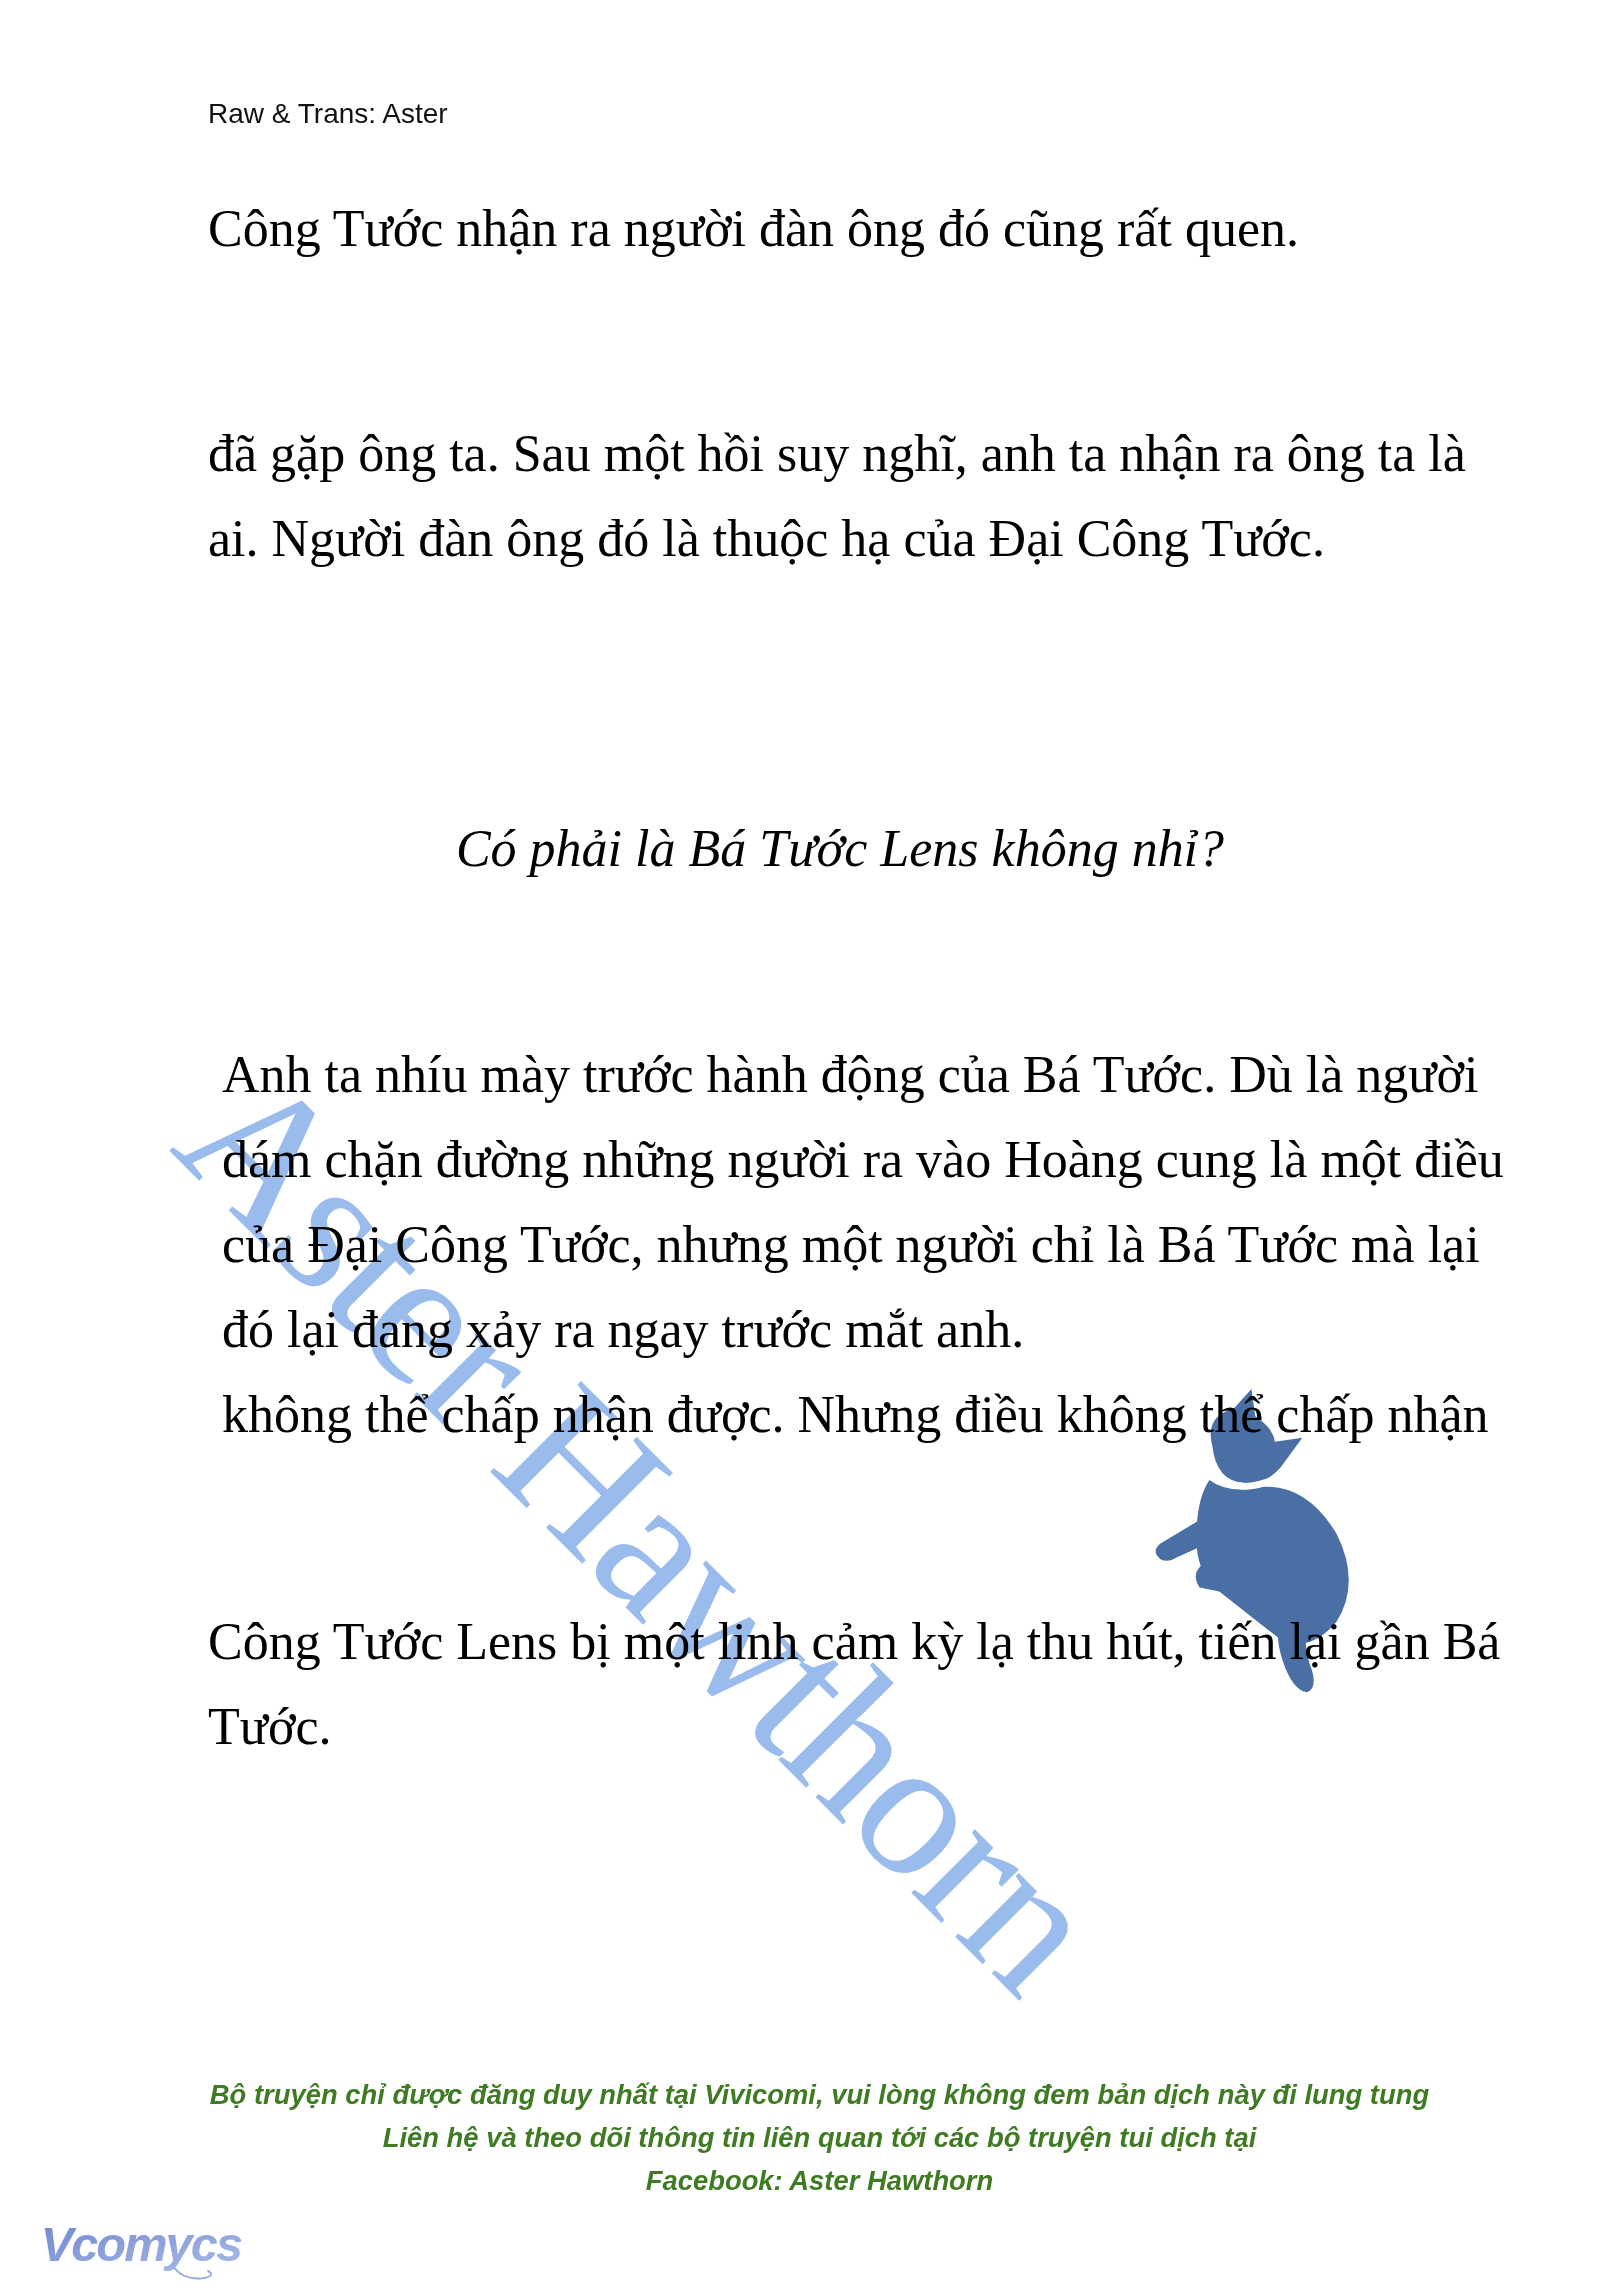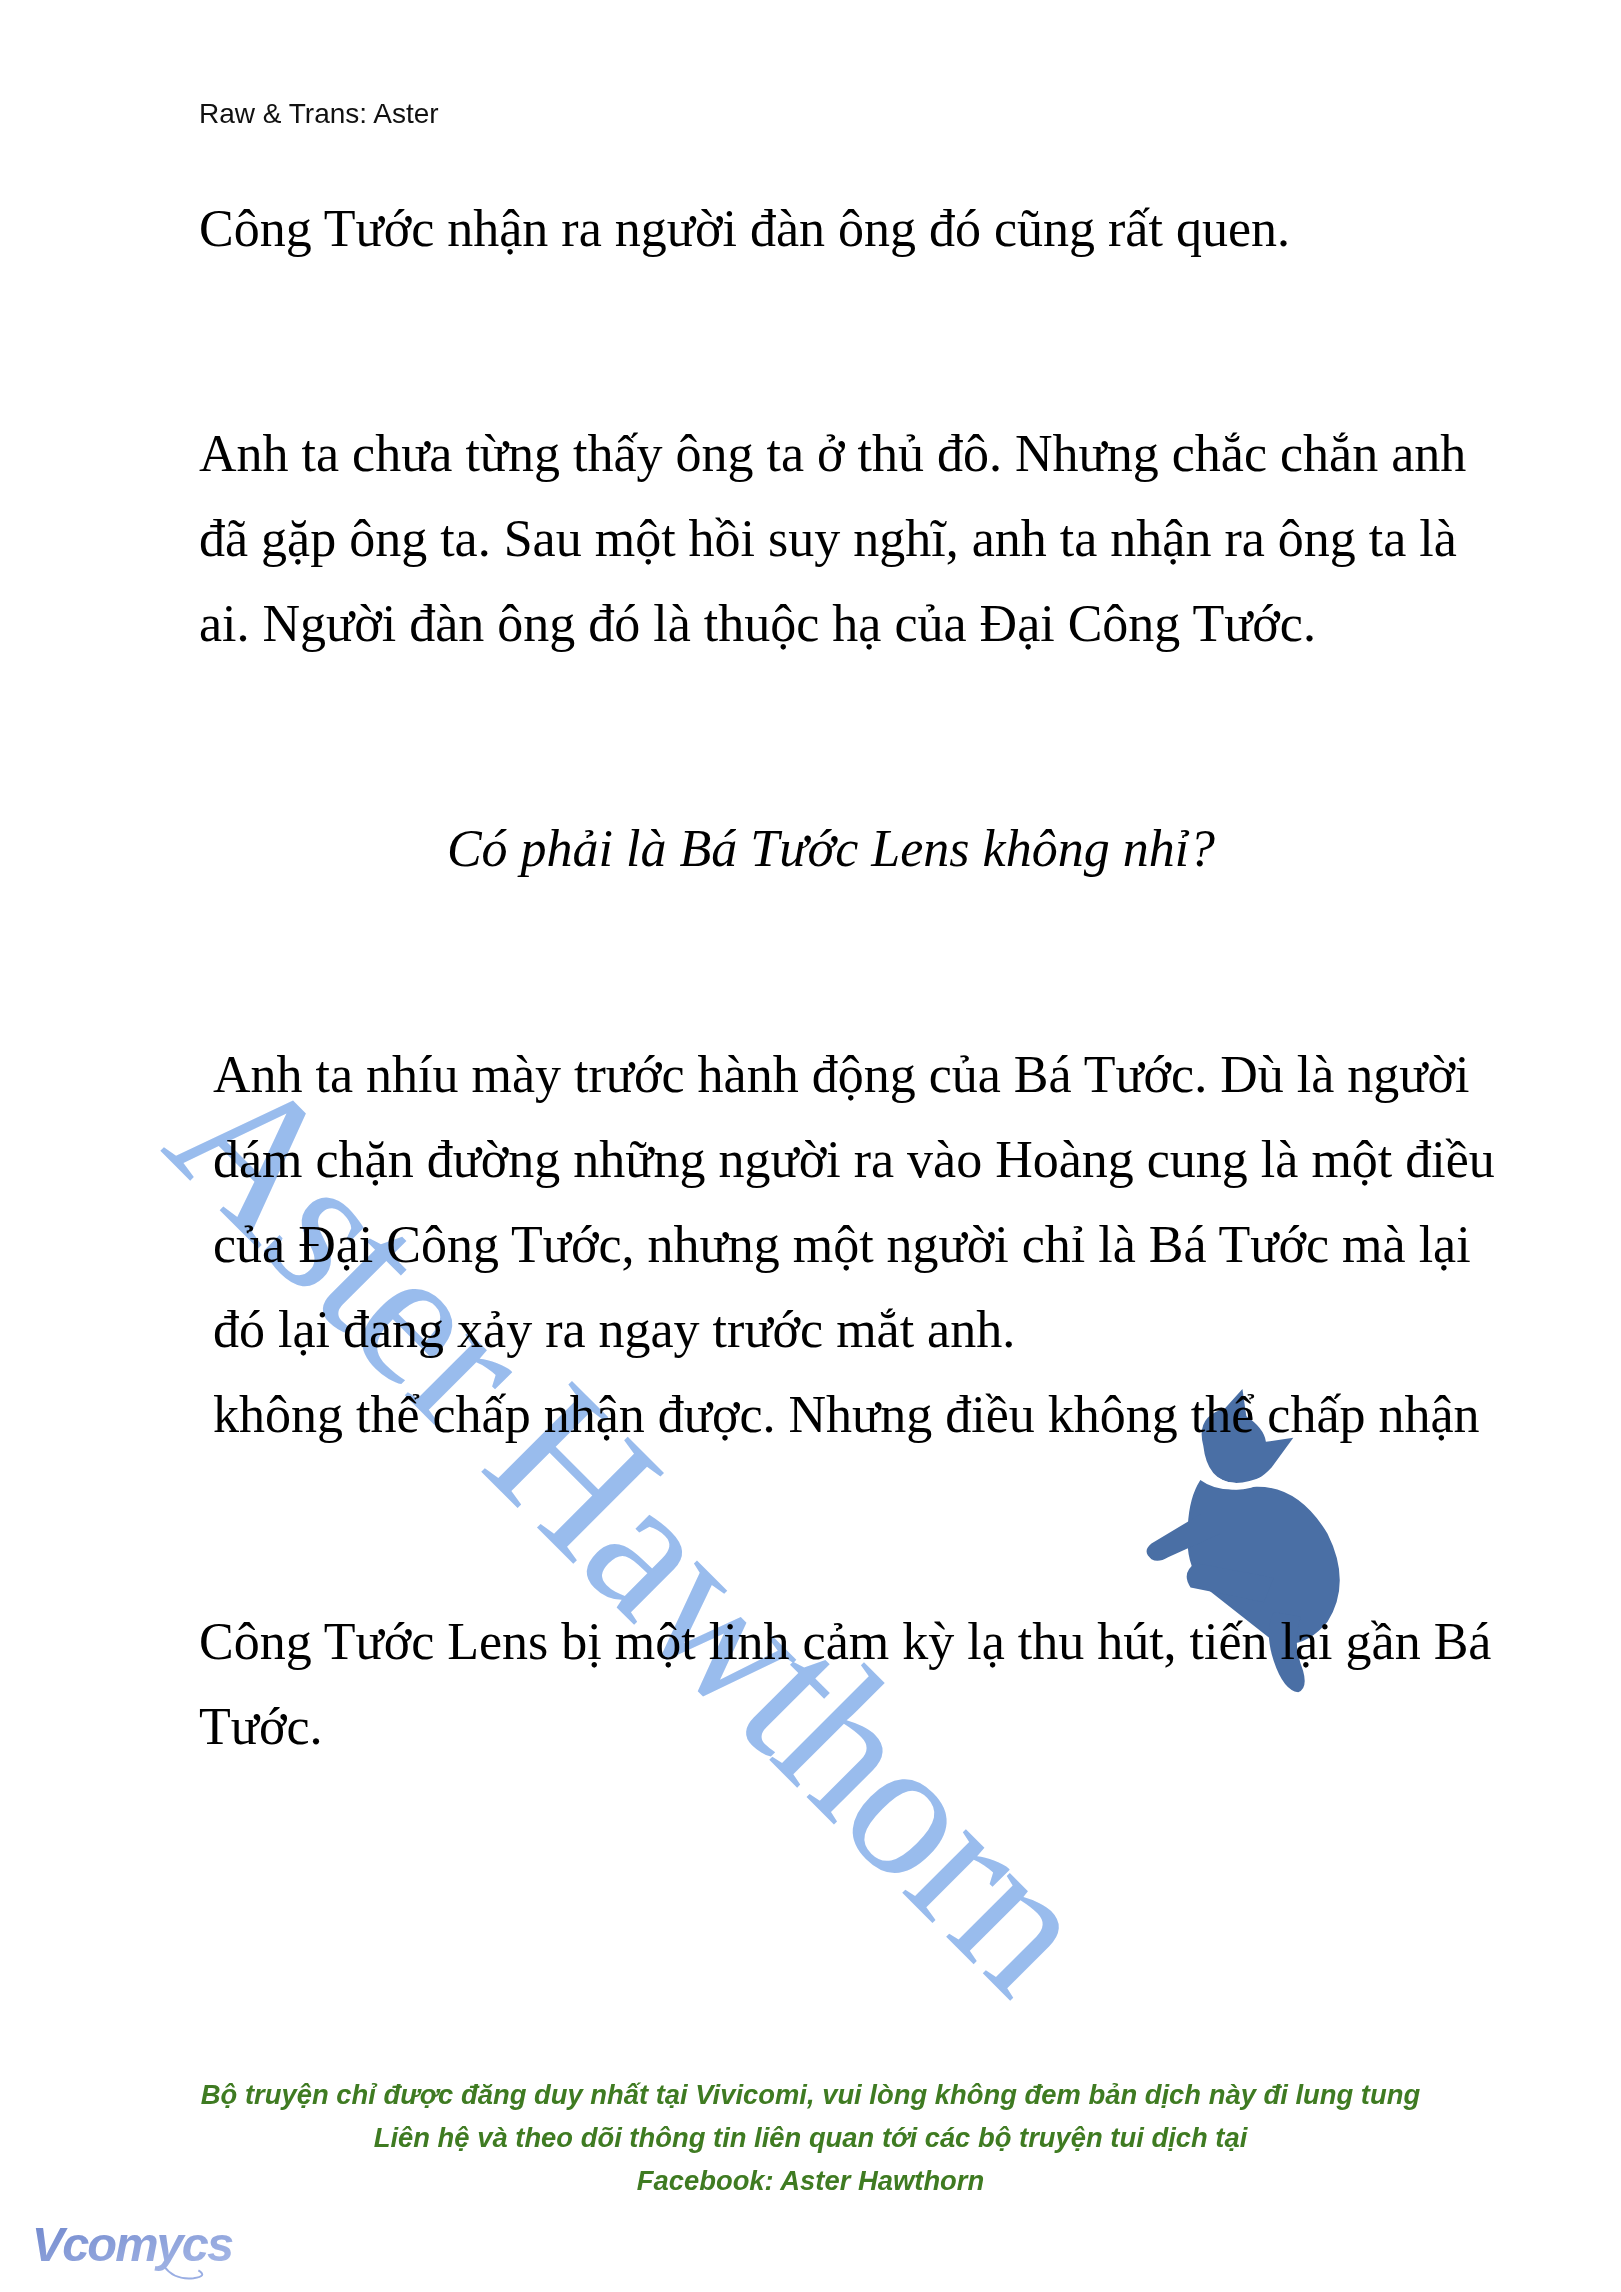--- a/index.html
+++ b/index.html
@@ -1,17 +1,17 @@
 <!DOCTYPE html>
 <html><head>
   <meta charset="utf-8">
   <style>
     html, body { margin: 0; padding: 0; background: #ffffff; }
     body { width: 1621px; height: 2293px; position: relative; overflow: hidden; }
-    .page { position: absolute; left: 0; top: 0; width: 1581px; height: 2293px; background: #fff; border-radius: 12px; }
+    .page { position: absolute; left: 9px; top: 0; width: 1581px; height: 2293px; background: #fff; border-radius: 12px; }
     .header {
       position: absolute; left: 199px; top: 98px;
       font-family: "Liberation Sans", sans-serif; font-size: 28px; color: #111;
     }
     .body-text {
       position: absolute; left: 199px; width: 1264px;
       font-family: "Liberation Serif", serif; font-size: 52px; color: #000;
       line-height: 85px; z-index: 3;
     }
     .body-text .line { display: block; white-space: nowrap; }
@@ -44,21 +44,20 @@
 
   <div class="header">Raw &amp; Trans: Aster</div>
 
   <div class="watermark">Aster Hawthorn</div>
 
   <div class="body-text" style="top:186px;">
     <span class="line">Công Tước nhận ra người đàn ông đó cũng rất quen.</span>
   </div>
 
   <div class="body-text" style="top:411px;">
-    <span class="line">Anh ta chưa từng thấy ông ta ở thủ đô. Nhưng chắc chắn anh</span>
     <span class="line">đã gặp ông ta. Sau một hồi suy nghĩ, anh ta nhận ra ông ta là</span>
     <span class="line">ai. Người đàn ông đó là thuộc hạ của Đại Công Tước.</span>
   </div>
 
   <div class="body-text italic" style="top:806px;">
     <span class="line">Có phải là Bá Tước Lens không nhỉ?</span>
   </div>
 
   <div class="body-text" style="top:1032px;margin-left:14px;">
     <span class="line">Anh ta nhíu mày trước hành động của Bá Tước. Dù là người</span>

